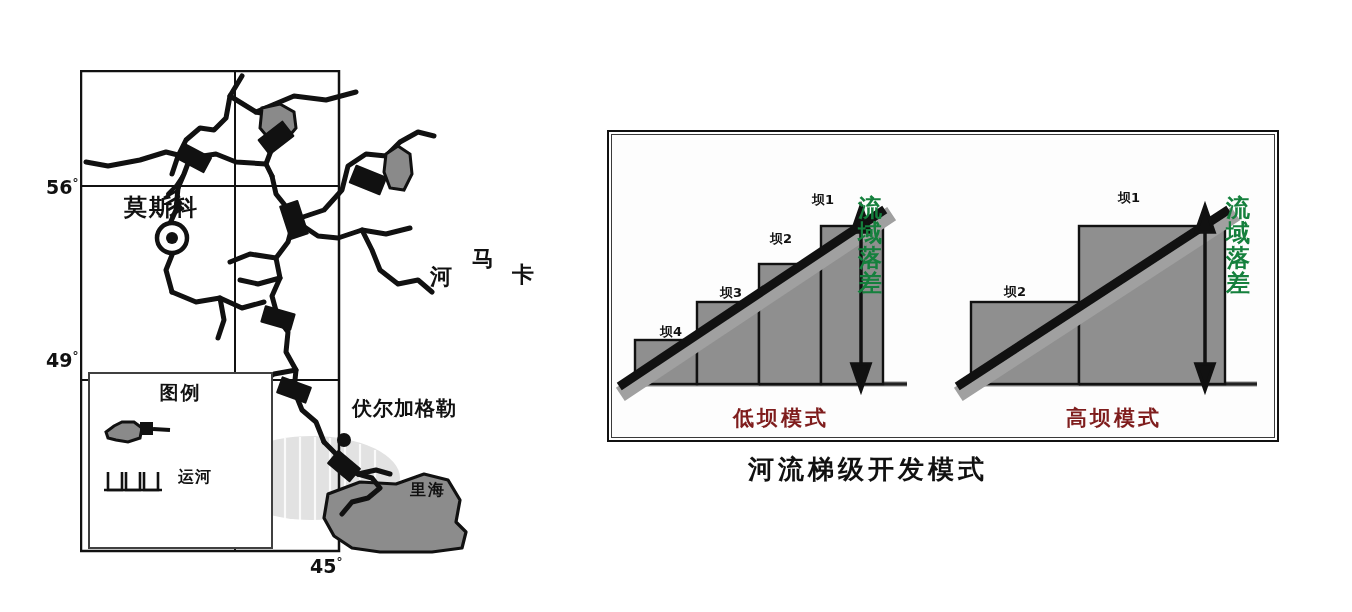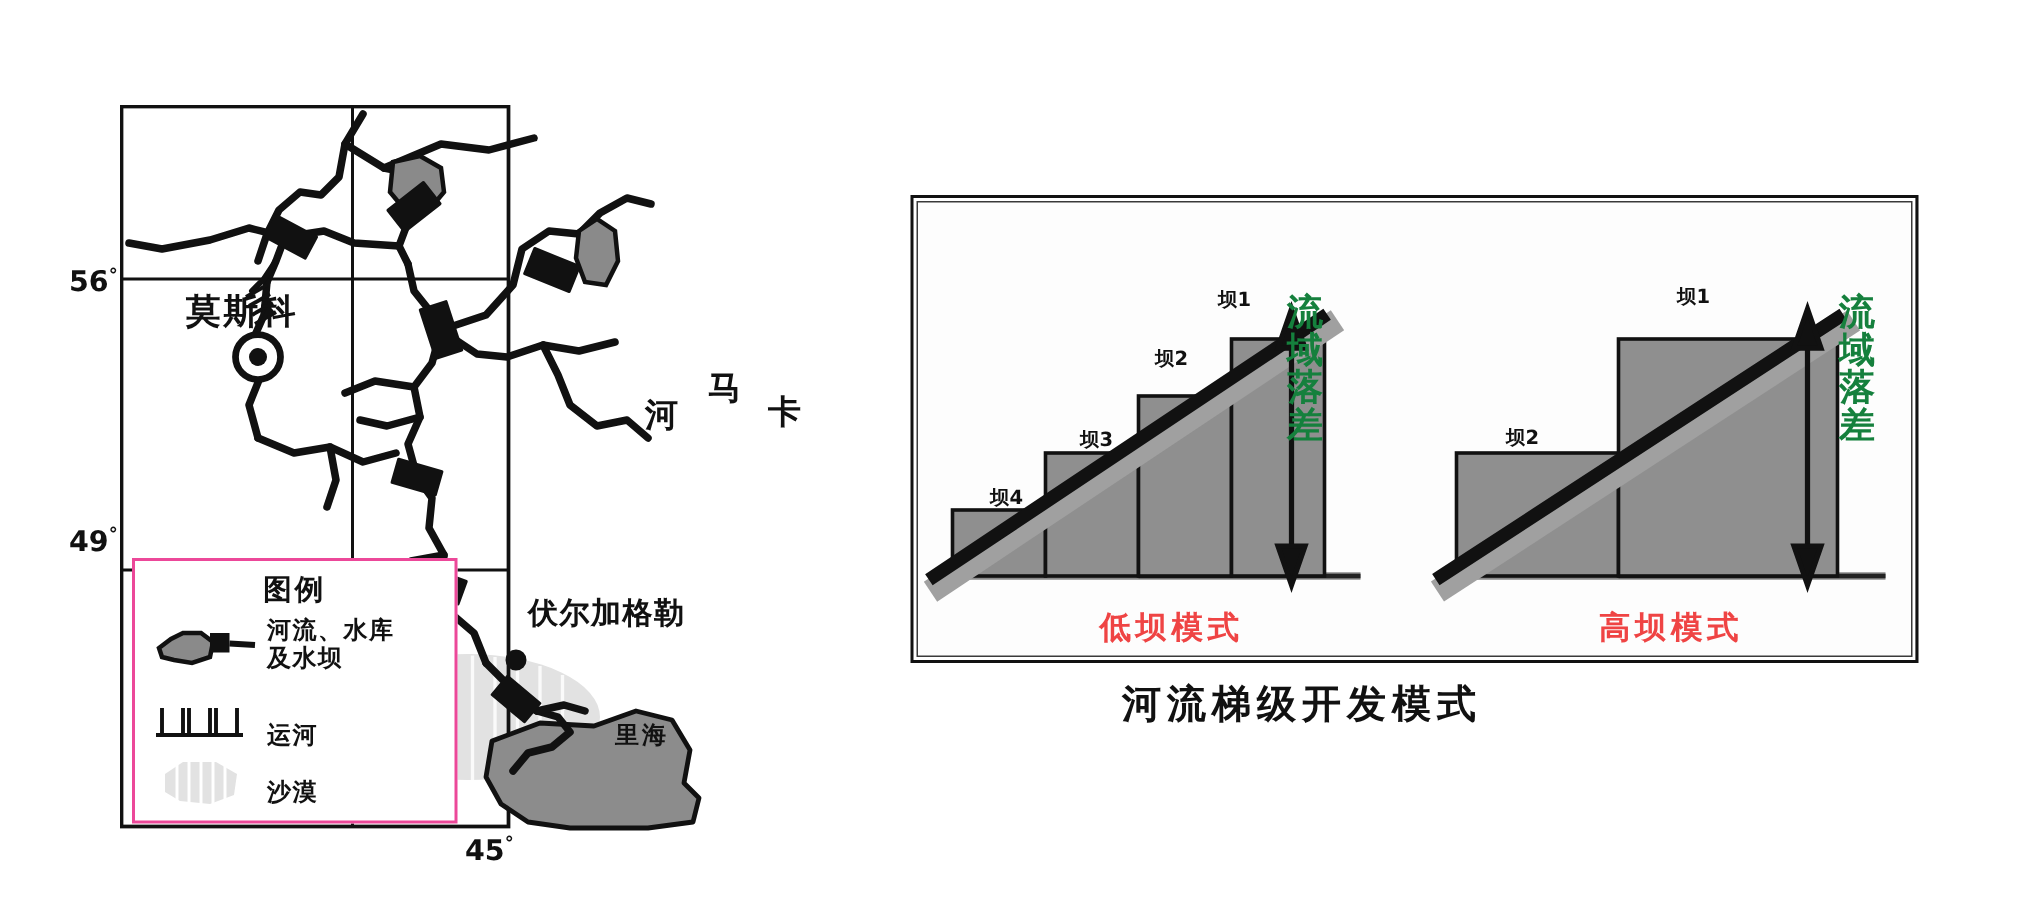--- a/index.html
+++ b/index.html
@@ -25,41 +25,41 @@
   #lbl-caspian{left:410px;top:480px;font-size:16px;letter-spacing:2px;}
 
   
   #lbl-kama{position:absolute;left:430px;top:240px;width:120px;height:70px;}
   #lbl-kama span{position:absolute;font-weight:700;font-size:22px;color:#111;}
   #kama-c0{left:0px;  top:22px;}
   #kama-c1{left:42px; top:4px;}
   #kama-c2{left:82px; top:20px;}
 
   
-  #legend-box{position:absolute;left:88px;top:372px;width:217px;height:177px;
-              border:2px solid #ec4899;background:#fff;box-sizing:border-box;}
+  #legend-box{position:absolute;left:88px;top:372px;width:185px;height:177px;
+              border:2px solid #404040;background:#fff;box-sizing:border-box;}
   #legend-title{position:absolute;left:0;top:6px;width:100%;text-align:center;
                 font-weight:700;font-size:19px;letter-spacing:2px;}
   .legend-row{position:absolute;left:0;width:100%;height:40px;}
   #legend-row-0{top:36px;}
   #legend-row-1{top:92px;}
   #legend-row-2{top:130px;}
   .legend-sym{position:absolute;left:10px;top:0;width:78px;height:36px;}
   .legend-txt{position:absolute;left:88px;top:0;font-weight:700;font-size:16px;
               line-height:19px;letter-spacing:1px;width:96px;}
-  .legend-txt.single{top:14px;}
+  .legend-txt.single{top:1px;}
 
   
   #diagram-panel{position:absolute;left:607px;top:130px;width:672px;height:312px;
                  border:2px solid #111;background:#fdfdfd;box-sizing:border-box;
                  box-shadow:0 0 0 2px #fff inset, 0 0 0 3px #3a3a3a inset;}
   #diagram-svg{position:absolute;left:0;top:0;}
 
   .mode-caption{position:absolute;font-weight:700;font-size:21px;letter-spacing:3px;
-                color:#ef4444;white-space:nowrap;}
+                color:#7f1d1d;white-space:nowrap;}
   #cap-low{left:733px;top:404px;}
   #cap-high{left:1066px;top:404px;}
 
   .drop-label{position:absolute;font-weight:700;font-size:24px;letter-spacing:0;
               color:#15803d;width:24px;line-height:25px;}
   #drop-low{left:858px;top:196px;}
   #drop-high{left:1226px;top:196px;}
 
   .dam-tag{position:absolute;font-weight:700;font-size:13px;color:#111;
            white-space:nowrap;letter-spacing:0px;}
@@ -201,48 +201,34 @@
 
   <div id="legend-box">
     <div id="legend-title">图例</div>
 
     <div class="legend-row" id="legend-row-0">
       <svg class="legend-sym" viewBox="0 0 78 36">
         <path d="M6 22 L14 16 L22 12 L34 12 L42 18 L40 28 L28 32 L16 30 L8 28 Z" fill="#8a8a8a" stroke="#111" stroke-width="3"></path>
         <rect x="40" y="12" width="13" height="13" fill="#111"></rect>
         <path d="M53 19 L70 20" stroke="#111" stroke-width="4" fill="none"></path>
       </svg>
-      <div class="legend-txt">河流、水库及水坝</div>
     </div>
 
     <div class="legend-row" id="legend-row-1">
       <svg class="legend-sym" viewBox="0 0 78 36">
         <g stroke="#111" stroke-width="2.6" fill="none">
           <path d="M8 6 L8 24 L22 24 L22 6"></path>
           <path d="M26 6 L26 24 L40 24 L40 6"></path>
           <path d="M44 6 L44 24 L58 24 L58 6"></path>
           <line x1="4" y1="24" x2="62" y2="24"></line>
         </g>
       </svg>
       <div class="legend-txt single">运河</div>
     </div>
 
-    <div class="legend-row" id="legend-row-2">
-      <svg class="legend-sym" viewBox="0 0 78 36">
-        <path d="M10 12 L22 4 L44 4 L58 12 L56 26 L40 32 L20 30 L10 24 Z" fill="#e2e2e2"></path>
-        <g stroke="#ffffff" stroke-width="2">
-          <line x1="18" y1="4" x2="18" y2="32"></line>
-          <line x1="26" y1="3" x2="26" y2="33"></line>
-          <line x1="34" y1="3" x2="34" y2="33"></line>
-          <line x1="42" y1="3" x2="42" y2="33"></line>
-          <line x1="50" y1="5" x2="50" y2="31"></line>
-        </g>
-      </svg>
-      <div class="legend-txt single">沙漠</div>
-    </div>
   </div>
 
   <div id="diagram-panel">
     <svg id="diagram-svg" width="668" height="308" viewBox="0 0 668 308">
 
       <g>
 
         <line x1="12" y1="252" x2="298" y2="252" stroke="#8a8a8a" stroke-width="5"></line>
         <line x1="150" y1="252" x2="298" y2="252" stroke="#222" stroke-width="3"></line>
 

